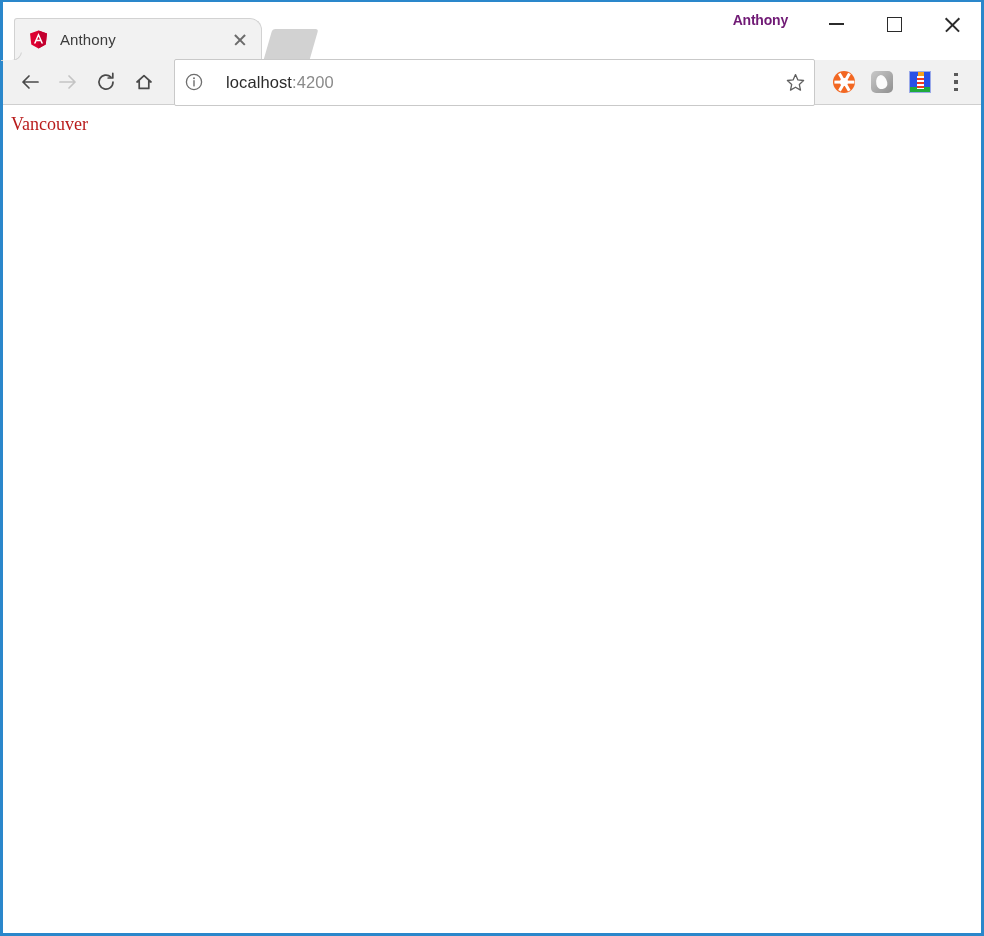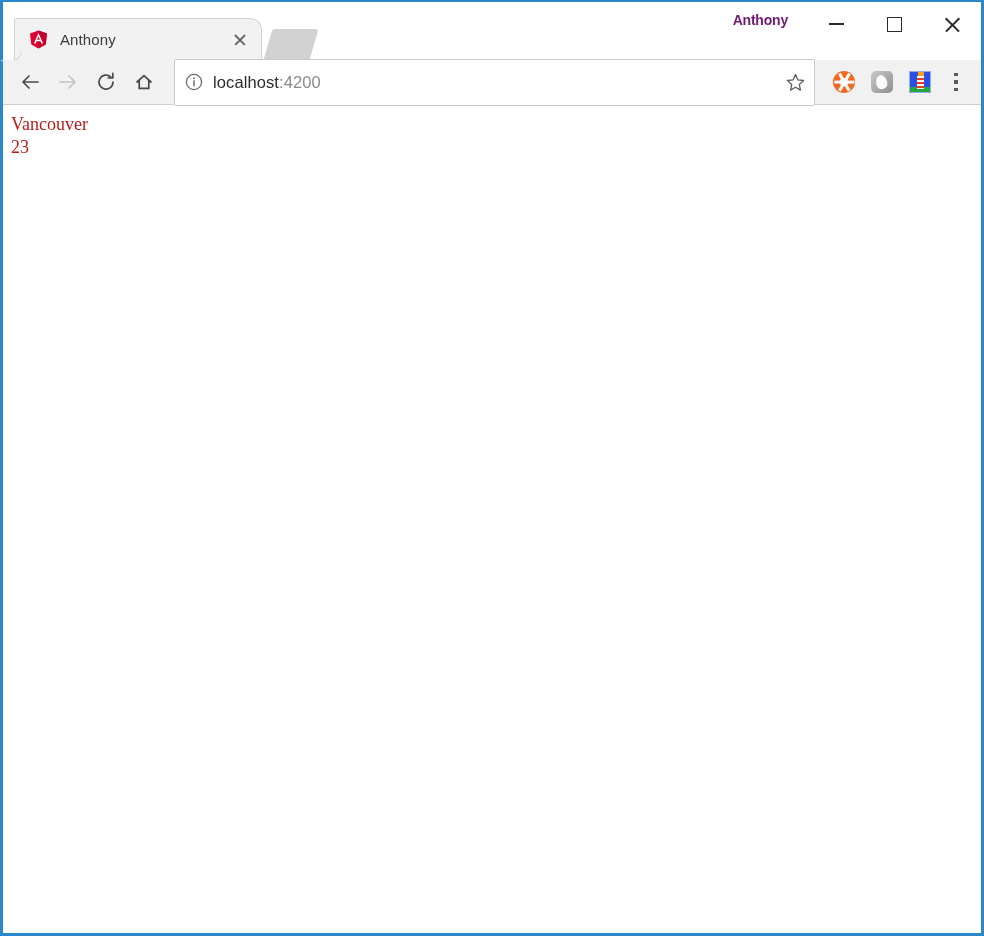--- a/index.html
+++ b/index.html
@@ -199,20 +199,21 @@
     flex: 1 1 auto;
     height: 47px;
     margin: 0 10px 0 11px;
     background: #ffffff;
     border: 1px solid #c9c9c9;
     border-radius: 2px;
     display: flex;
     align-items: center;
     padding: 0 6px 0 10px;
     box-sizing: border-box;
+    gap: 13px;
   }
   .info-icon {
     flex: 0 0 18px;
     width: 18px;
     height: 18px;
     margin-right: 10px;
   }
   .url {
     flex: 1 1 auto;
     font-size: 16.5px;
@@ -464,17 +465,16 @@
     <div class="menu-btn">
       <i></i>
       <i></i>
       <i></i>
     </div>
   </div>
 
   <div class="page">
     <div class="weather-app">
       <div class="weather-line">Vancouver</div>
-      <div class="weather-line">23</div>
     </div>
   </div>
 
 </div>
 
 </body></html>

